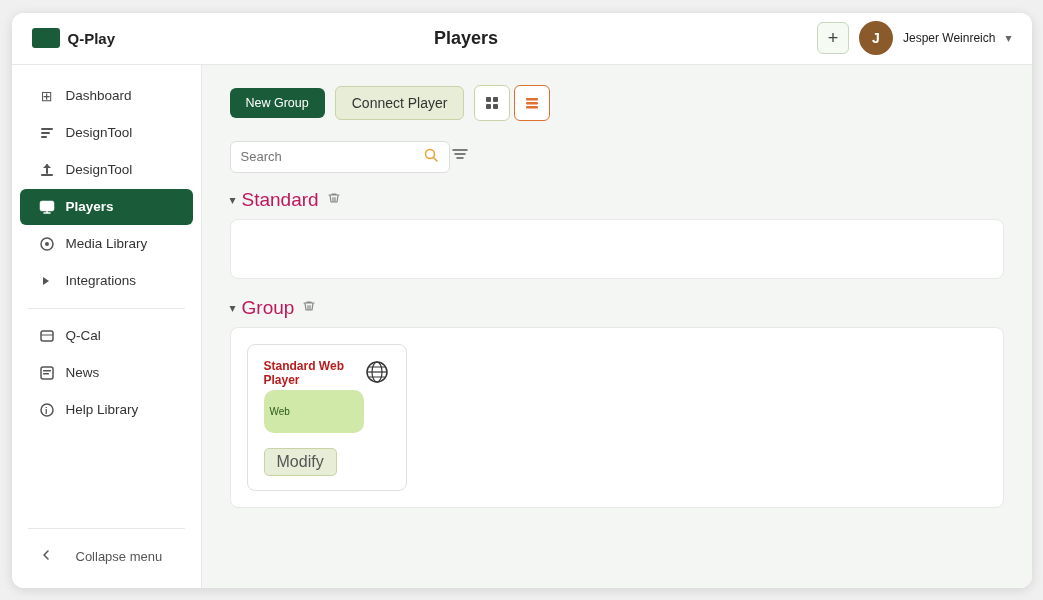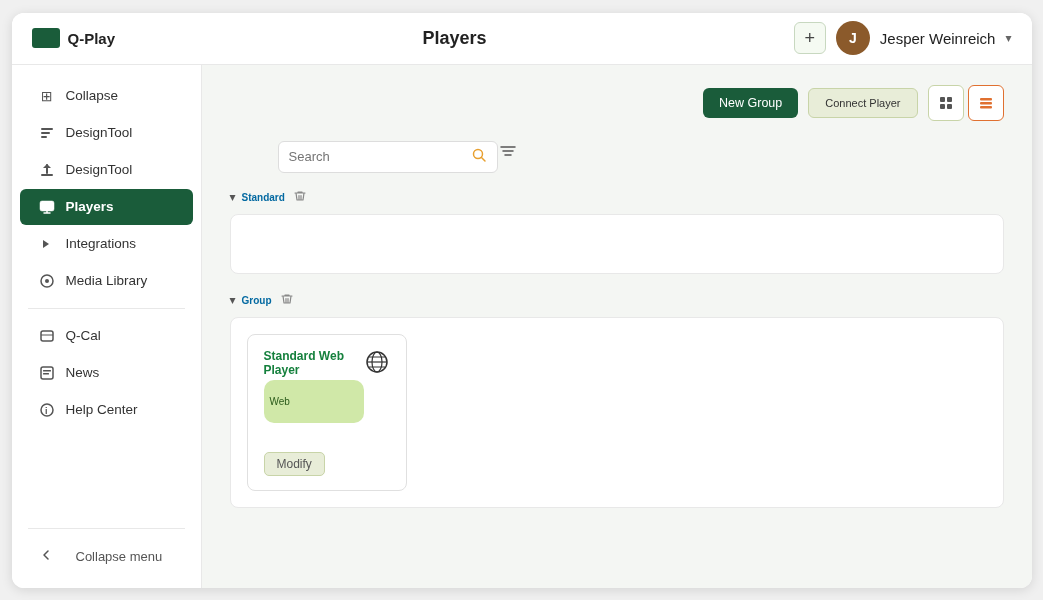--- a/index.html
+++ b/index.html
@@ -72,21 +72,21 @@
       border-radius: 50%;
       background: #8B5A2B;
       color: #fff;
       display: flex;
       align-items: center;
       justify-content: center;
       font-size: 14px;
       font-weight: 600;
     }
     .topbar-username {
-      font-size: 15px;
+      font-size: 12px;
       font-weight: 500;
       color: #222;
     }
     .topbar-chevron {
       color: #666;
       font-size: 12px;
     }
 
     
     .app-body {
@@ -156,41 +156,41 @@
       flex: 1;
       background: #f4f6f3;
       overflow-y: auto;
       padding: 20px 28px;
     }
 
     
     .action-bar {
       display: flex;
       align-items: center;
-      justify-content: flex-end;
+      justify-content: flex-start;
       gap: 10px;
       margin-bottom: 20px;
     }
     .btn-dark {
       background: #1a5c3a;
       color: #fff;
       border: none;
       border-radius: 6px;
       padding: 8px 16px;
       font-size: 12.5px;
       font-weight: 500;
       cursor: pointer;
     }
     .btn-light {
       background: #e8edd8;
       color: #333;
       border: 1px solid #c8d4a8;
       border-radius: 6px;
       padding: 8px 16px;
-      font-size: 11px;
+      font-size: 14px;
       font-weight: 500;
       cursor: pointer;
     }
     .view-toggle {
       display: flex;
       gap: 4px;
     }
     .view-btn {
       width: 36px;
       height: 36px;
@@ -205,23 +205,22 @@
       color: #555;
     }
     .view-btn.active {
       border-color: #e07030;
       color: #e07030;
     }
 
     
     .search-row {
       display: flex;
-      align-items: flex-start;
+      align-items: center;
       margin-bottom: 16px;
-      margin-left: 48px;
     }
     .search-box {
       display: flex;
       align-items: center;
       background: #fff;
       border: 1px solid #ddd;
       border-radius: 6px;
       padding: 6px 10px;
       width: 220px;
       gap: 6px;
@@ -253,23 +252,23 @@
       align-items: center;
       gap: 6px;
       margin-bottom: 8px;
       cursor: pointer;
     }
     .group-chevron {
       font-size: 12px;
       color: #555;
     }
     .group-name {
-      font-size: 10px;
-      font-weight: 700;
-      color: #0369a1;
+      font-size: 19px;
+      font-weight: 400;
+      color: #be185d;
     }
     .group-trash-icon {
       font-size: 13px;
       color: #888;
       cursor: pointer;
       margin-left: 2px;
     }
     .group-content {
       background: #fff;
       border-radius: 8px;
@@ -289,44 +288,44 @@
     }
     .player-card-top {
       display: flex;
       align-items: flex-start;
       justify-content: space-between;
       margin-bottom: 8px;
     }
     .player-card-title {
       font-size: 12px;
       font-weight: 600;
-      color: #15803d;
+      color: #b91c1c;
     }
     .player-card-badge {
       background: #d0e8a8;
       color: #2a5a1a;
       font-size: 10px;
       padding: 16px 6px;
       border-radius: 10px;
       font-weight: 500;
       margin-top: 3px;
     }
     .player-card-globe {
       font-size: 22px;
       color: #333;
     }
     .modify-btn {
       background: #e8edd8;
       color: #555;
       border: 1px solid #c8d4a8;
       border-radius: 5px;
       padding: 4px 12px;
-      font-size: 12px;
-      cursor: pointer;
-      margin-top: 21px;
+      font-size: 16px;
+      cursor: pointer;
+      margin-top: 7px;
     }
   </style>
 </head>
 <body>
 
 <div class="app-container">
 
   <div class="topbar">
     <div class="topbar-logo">
       <div class="logo-icon"></div>
@@ -340,21 +339,21 @@
       <span class="topbar-chevron">▾</span>
     </div>
   </div>
 
   <div class="app-body">
 
     <div class="sidebar">
       <nav class="sidebar-nav">
         <div class="sidebar-item">
           <span class="sidebar-icon">⊞</span>
-          <span>Collapse</span>
+          <span>Dashboard</span>
         </div>
         <div class="sidebar-item">
           <span class="sidebar-icon">
             <svg width="16" height="16" viewBox="0 0 16 16" fill="none">
                 <rect x="2" y="3" width="12" height="2" rx="1" fill="#555"></rect>
                 <rect x="2" y="7" width="9" height="2" rx="1" fill="#555"></rect>
                 <rect x="2" y="11" width="6" height="2" rx="1" fill="#555"></rect>
               </svg>
           </span>
           <span>DesignTool</span>
@@ -374,33 +373,33 @@
             <svg width="16" height="16" viewBox="0 0 16 16" fill="none">
                 <rect x="1" y="2" width="14" height="10" rx="2" fill="white" stroke="white" stroke-width="0.5"></rect>
                 <path d="M5 14h6M8 12v2" stroke="white" stroke-width="1.5" stroke-linecap="round"></path>
               </svg>
           </span>
           <span>Players</span>
         </div>
         <div class="sidebar-item">
           <span class="sidebar-icon">
             <svg width="16" height="16" viewBox="0 0 16 16" fill="none">
-                <path d="M10 8 L4 4 L4 12 Z" fill="#555"></path>
-              </svg>
-          </span>
-          <span>Integrations</span>
-        </div>
-        <div class="sidebar-item">
-          <span class="sidebar-icon">
-            <svg width="16" height="16" viewBox="0 0 16 16" fill="none">
                 <circle cx="8" cy="8" r="6" stroke="#555" stroke-width="1.5" fill="none"></circle>
                 <circle cx="8" cy="8" r="2" fill="#555"></circle>
               </svg>
           </span>
           <span>Media Library</span>
+        </div>
+        <div class="sidebar-item">
+          <span class="sidebar-icon">
+            <svg width="16" height="16" viewBox="0 0 16 16" fill="none">
+                <path d="M10 8 L4 4 L4 12 Z" fill="#555"></path>
+              </svg>
+          </span>
+          <span>Integrations</span>
         </div>
       </nav>
       <div class="sidebar-divider"></div>
       <div class="sidebar-nav">
         <div class="sidebar-item">
           <span class="sidebar-icon">
             <svg width="16" height="16" viewBox="0 0 16 16" fill="none">
                 <rect x="2" y="3" width="12" height="10" rx="2" stroke="#555" stroke-width="1.5" fill="none"></rect>
                 <line x1="2" y1="7" x2="14" y2="7" stroke="#555" stroke-width="1"></line>
               </svg>
@@ -417,21 +416,21 @@
           </span>
           <span>News</span>
         </div>
         <div class="sidebar-item">
           <span class="sidebar-icon">
             <svg width="16" height="16" viewBox="0 0 16 16" fill="none">
                 <circle cx="8" cy="8" r="6" stroke="#555" stroke-width="1.5" fill="none"></circle>
                 <text x="6" y="12" font-size="9" fill="#555" font-weight="bold">i</text>
               </svg>
           </span>
-          <span>Help Center</span>
+          <span>Help Library</span>
         </div>
       </div>
       <div class="sidebar-divider"></div>
       <div class="sidebar-collapse">
         <span>
           <svg width="16" height="16" viewBox="0 0 16 16" fill="none">
               <path d="M10 4 L6 8 L10 12" stroke="#555" stroke-width="1.5" stroke-linecap="round" stroke-linejoin="round"></path>
             </svg>
         </span>
         <span>Collapse menu</span>

